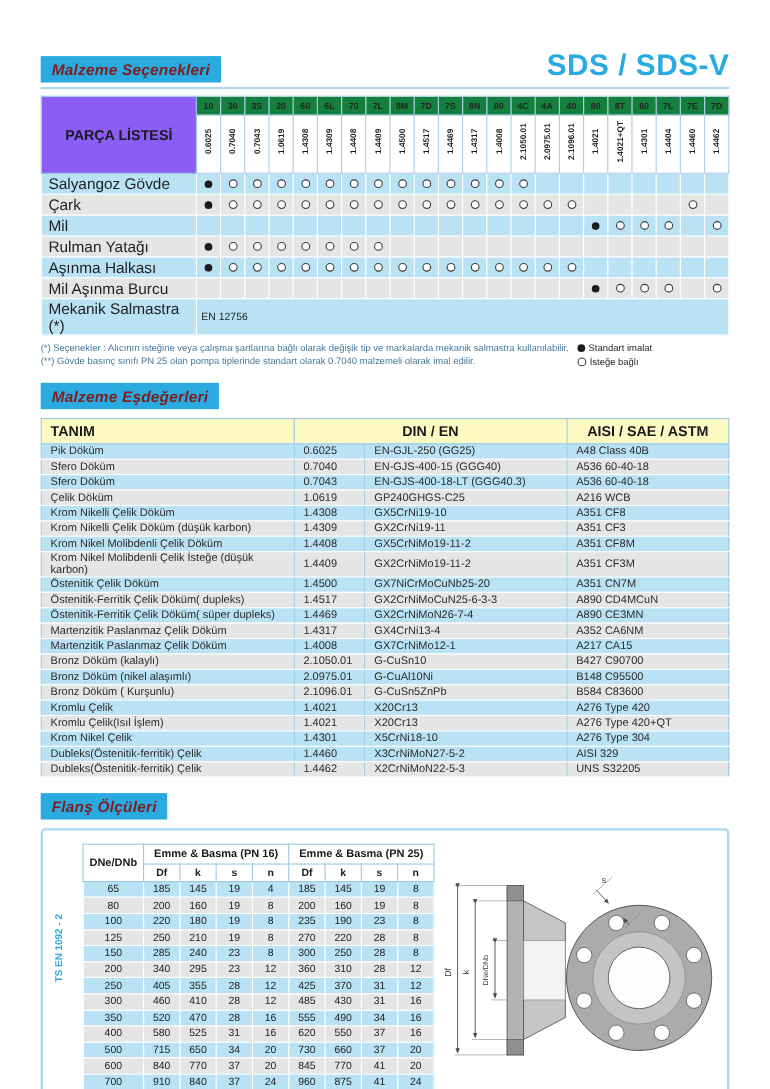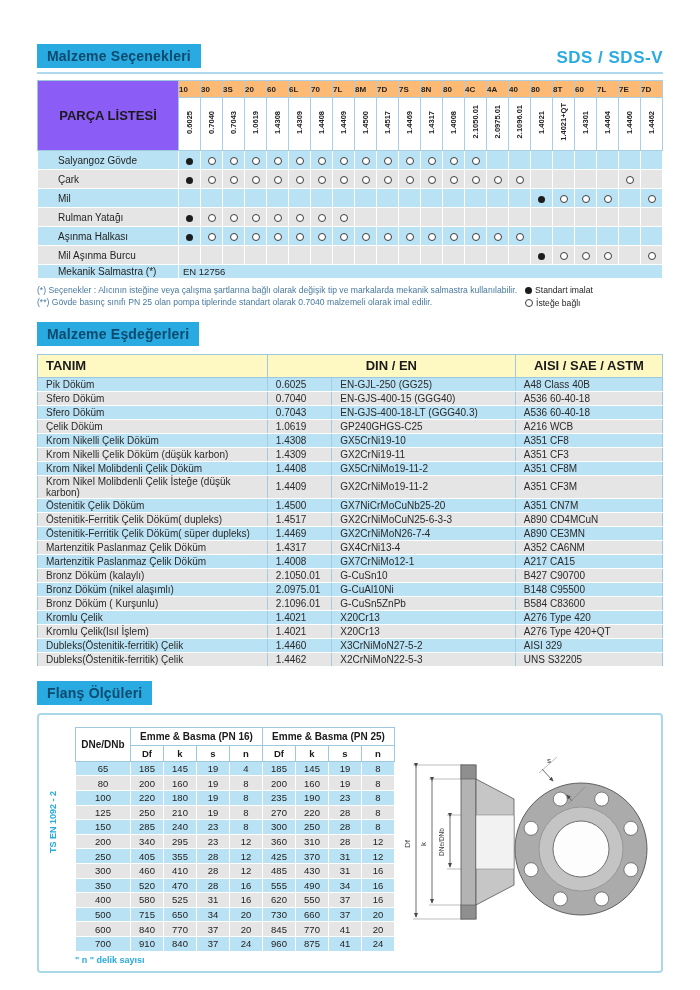--- a/index.html
+++ b/index.html
@@ -2,38 +2,38 @@
 <html><head>
 <meta charset="utf-8">
 <style>
   html,body{margin:0;padding:0;background:#ffffff;}
   .page{position:relative;width:700px;height:990px;background:#fff;
         font-family:"Liberation Sans",sans-serif;color:#303030;overflow:hidden;}
   .content{position:absolute;left:37px;right:37px;top:0;}
 
   
   .head-row{display:flex;justify-content:space-between;align-items:flex-end;}
-  .badge{display:inline-block;background:#29abe2;color:#0c4a6e;font-weight:bold;
-         font-size:14px;padding:4px 10px 4px 10px;letter-spacing:.2px;}
-  .doc-title{color:#29abe2;font-weight:bold;font-size:17px;letter-spacing:.5px;}
+  .badge{display:inline-block;background:#29abe2;color:#7f1d1d;font-weight:bold;
+         font-size:14px;padding:4px 10px 4px 10px;letter-spacing:.2px;font-style:italic;}
+  .doc-title{color:#29abe2;font-weight:bold;font-size:27px;letter-spacing:.5px;}
   .rule{height:2px;background:#aed9ee;margin-top:4px;}
 
   
   table{border-collapse:collapse;}
   .t1{width:626px;table-layout:fixed;margin-top:6px;border:1px solid #9cc9e0;}
   .t1 th,.t1 td{padding:0;}
   .t1 .pl{width:140px;background:#8b5cf6;border:1px solid #9cc9e0;
           font-size:13px;font-weight:bold;color:#1a1a1a;text-align:center;}
-  .t1 .code{background:#fdba74;border:1px solid #aacfe4;font-size:8px;font-weight:bold;
-            color:#222;text-align:left;height:16px;}
+  .t1 .code{background:#15803d;border:1px solid #aacfe4;font-size:8px;font-weight:bold;
+            color:#222;text-align:center;height:16px;}
   .t1 .mat{background:#fff;border:1px solid #aacfe4;height:52px;text-align:center;vertical-align:middle;}
   .t1 .rot{display:inline-block;writing-mode:vertical-rl;transform:rotate(180deg);
            font-size:7.5px;color:#222;line-height:1;}
   .t1 tbody td{border:1px solid #fff;height:13px;text-align:center;vertical-align:middle;}
-  .t1 tbody .lbl{text-align:left;padding-left:20px;font-size:10px;color:#1f1f1f;}
+  .t1 tbody .lbl{text-align:left;padding-left:6px;font-size:14px;color:#1f1f1f;}
   .t1 tbody .spantxt{text-align:left;padding-left:4px;font-size:9.5px;color:#1f1f1f;}
   .dark{background:#b9e2f4;}
   .light{background:#e5e5e5;}
   .dot-f{display:inline-block;width:7px;height:7px;border-radius:50%;background:#1c1c1c;}
   .dot-o{display:inline-block;width:6px;height:6px;border-radius:50%;border:1px solid #3c3c3c;background:#fff;}
 
   
   .notes-row{display:flex;justify-content:flex-start;margin-top:5px;}
   .notes{font-size:8.6px;color:#47799d;line-height:1.45;}
   .legend{font-size:8.6px;color:#1d1d1d;line-height:1.5;white-space:nowrap;margin-left:8px;}
@@ -420,20 +420,26 @@
               <td>X20Cr13</td>
               <td>A276 Type 420</td>
             </tr>
             <tr class="light">
               <td>Kromlu Çelik(Isıl İşlem)</td>
               <td>1.4021</td>
               <td>X20Cr13</td>
               <td>A276 Type 420+QT</td>
             </tr>
             <tr class="dark">
+              <td>Krom Nikel Çelik</td>
+              <td>1.4301</td>
+              <td>X5CrNi18-10</td>
+              <td>A276 Type 304</td>
+            </tr>
+            <tr class="dark">
               <td>Dubleks(Östenitik-ferritik) Çelik</td>
               <td>1.4460</td>
               <td>X3CrNiMoN27-5-2</td>
               <td>AISI 329</td>
             </tr>
             <tr class="light">
               <td>Dubleks(Östenitik-ferritik) Çelik</td>
               <td>1.4462</td>
               <td>X2CrNiMoN22-5-3</td>
               <td>UNS S32205</td>

